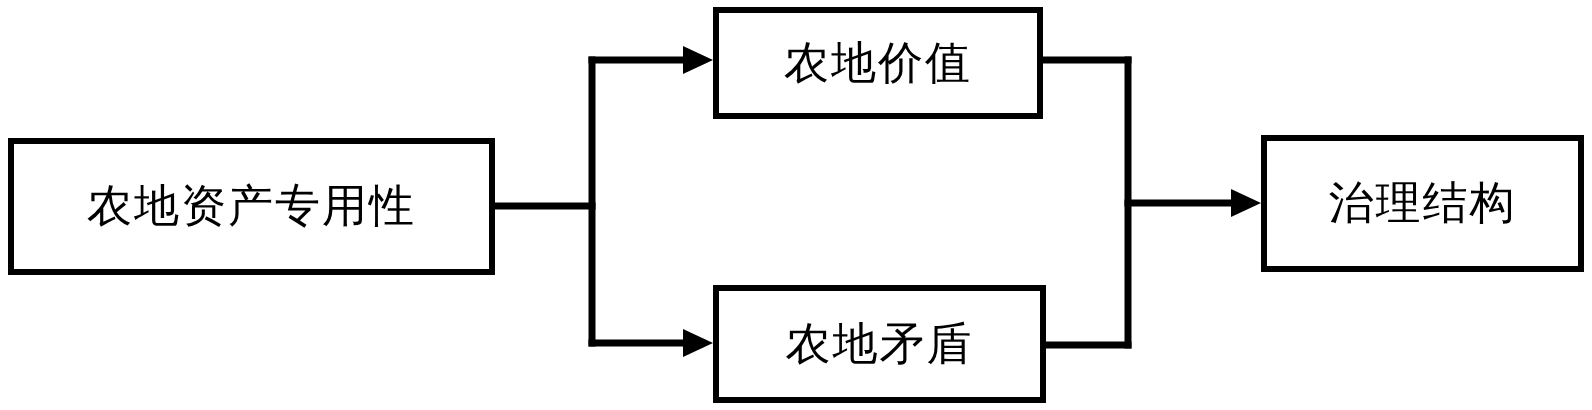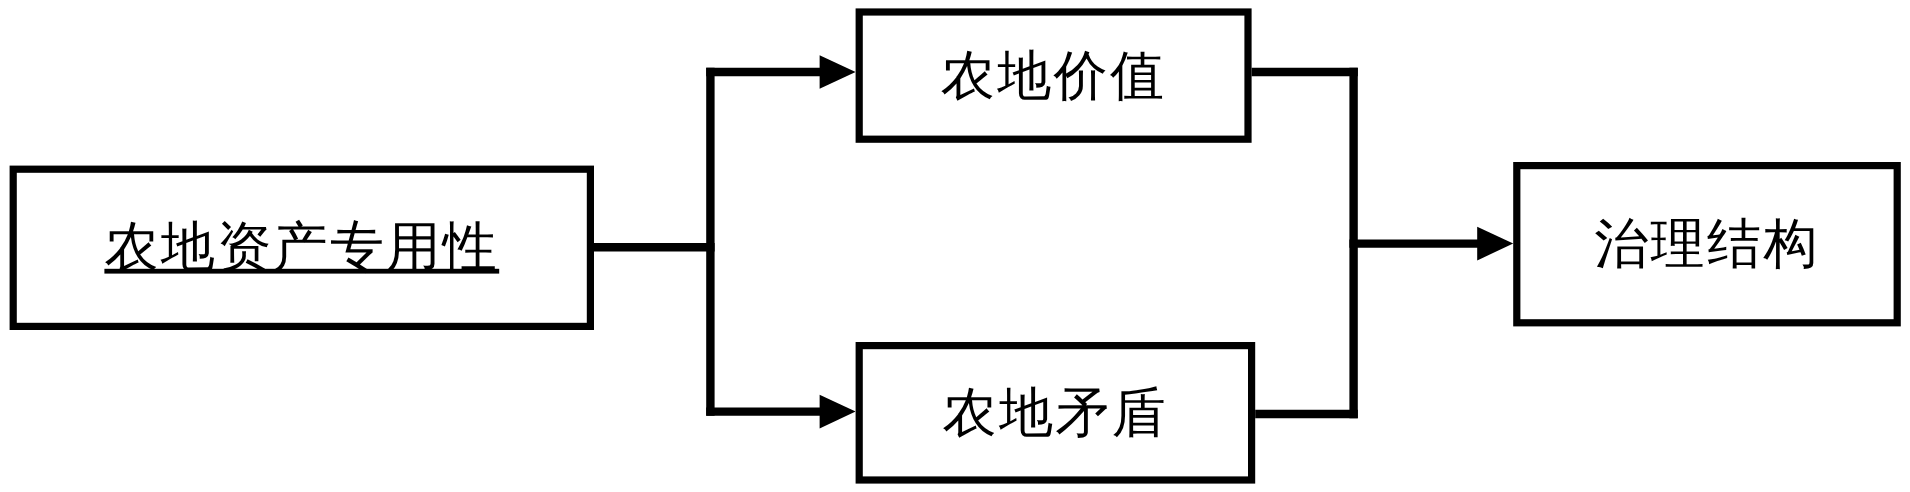--- a/index.html
+++ b/index.html
@@ -59,21 +59,21 @@
     <path d="M1043 60 H1128" fill="none" stroke-width="7" stroke-linecap="square" stroke="#000000"></path>
 
     <path d="M1128 60 V345" fill="none" stroke-width="7" stroke-linecap="square" stroke="#000000"></path>
 
     <path d="M1046 345 H1128" fill="none" stroke-width="7" stroke-linecap="square" stroke="#000000"></path>
 
     <path d="M1128 203 H1234" fill="none" stroke-width="7" stroke-linecap="square" stroke="#000000"></path>
     <polygon points="1261,203 1231,189 1231,217" fill="#000000"></polygon>
   </svg>
 
-  <div class="node" style="left:8px; top:138px; width:487px; height:137px;text-decoration:underline;">
+  <div class="node" style="left:8px; top:138px; width:487px; height:137px;">
     <span class="node-label">农地资产专用性</span>
   </div>
 
   <div class="node" style="left:713px; top:7px; width:330px; height:112px;">
     <span class="node-label">农地价值</span>
   </div>
 
   <div class="node" style="left:713px; top:285px; width:333px; height:118px;">
     <span class="node-label">农地矛盾</span>
   </div>

